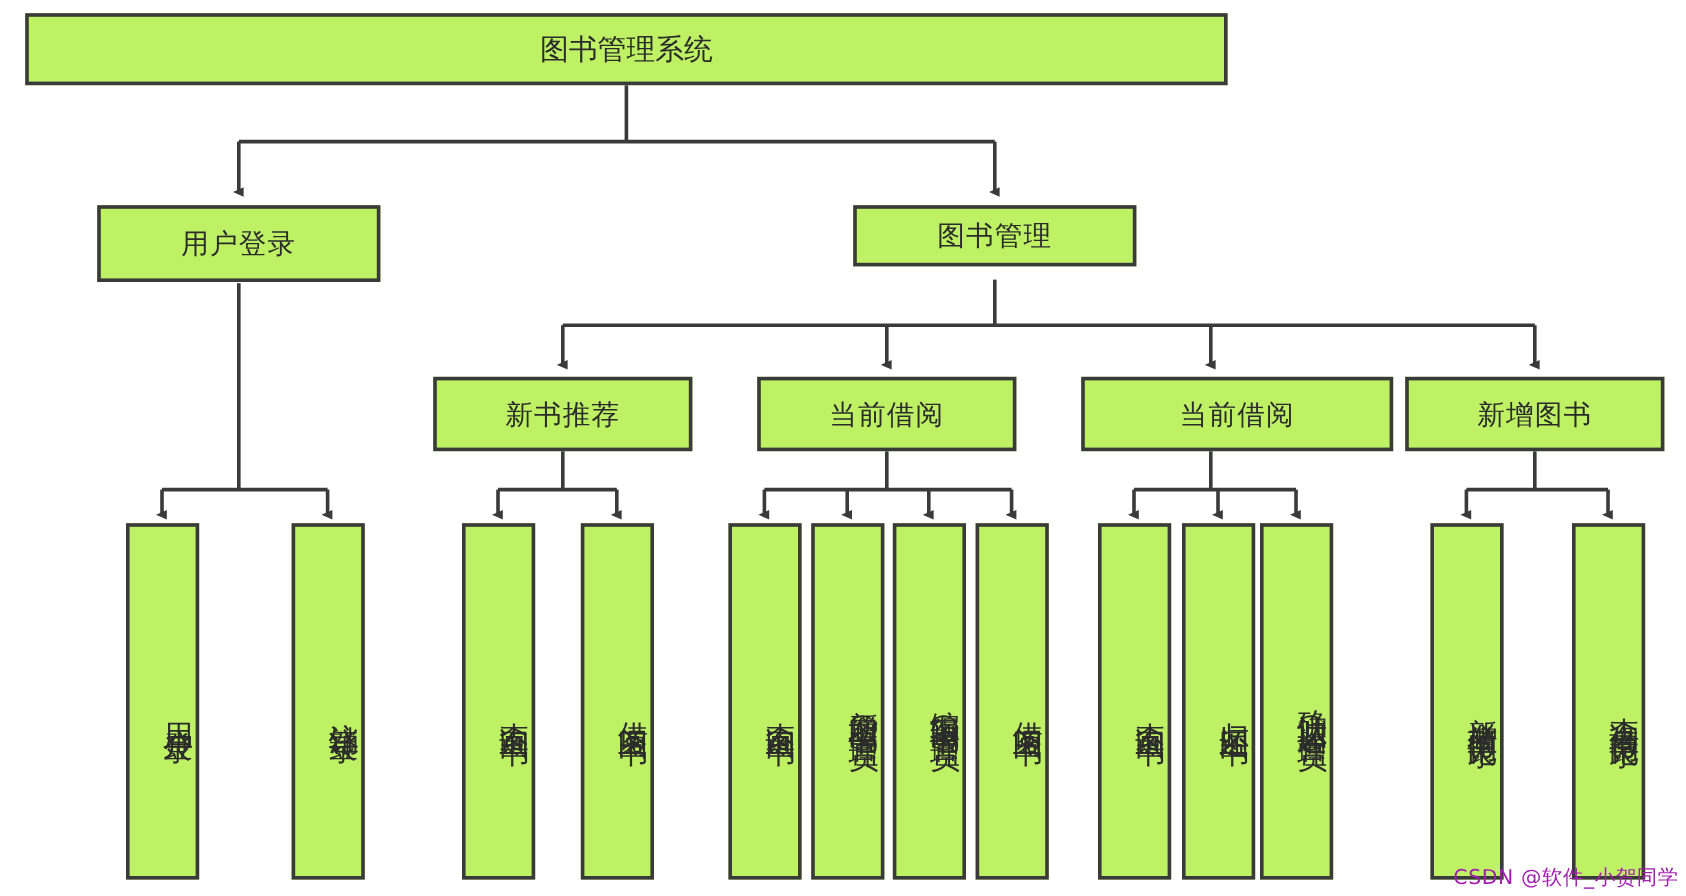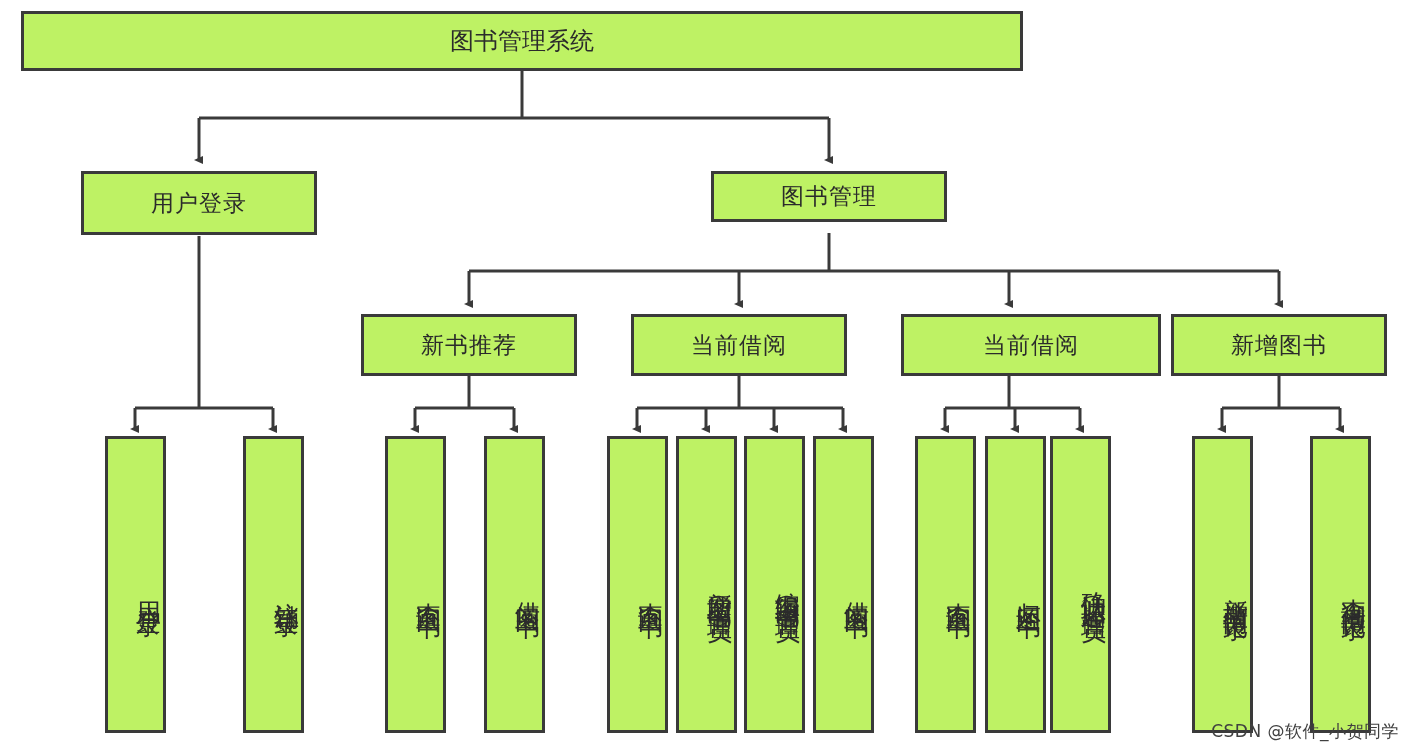--- a/index.html
+++ b/index.html
@@ -24,21 +24,21 @@
     font-size:25px;
     line-height:1.18;
     letter-spacing:4px;
     align-items:flex-start;
     justify-content:center;
     padding-top:10px;
     white-space:nowrap;
   }
   .watermark{
     position:absolute;right:6px;bottom:4px;
-    font-size:17px;color:#404040;letter-spacing:.5px;
+    font-size:17px;color:#a21caf;letter-spacing:.5px;
     user-select:none;white-space:nowrap;
   }
 </style>
 </head>
 <body>
 
 <div id="canvas">
 
   <svg class="edges" viewBox="0 0 1405 747">
     <defs>

